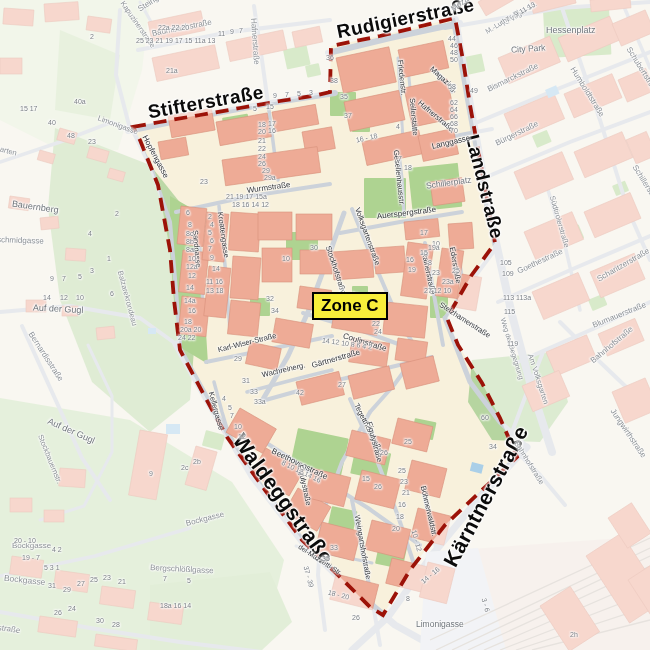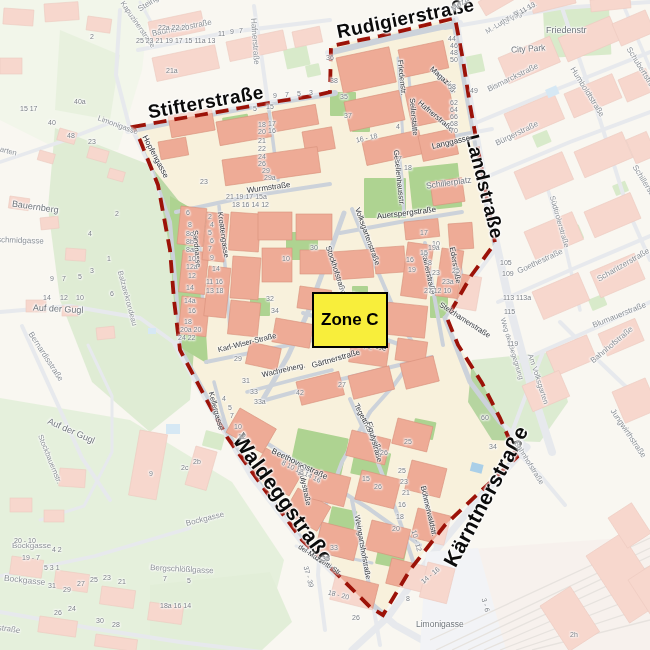--- a/index.html
+++ b/index.html
@@ -8,21 +8,21 @@
   #map-svg{position:absolute;left:0;top:0;}
   #labels{position:absolute;left:0;top:0;width:650px;height:650px;}
   .lbl{position:absolute;white-space:nowrap;transform-origin:0 50%;line-height:1;
        text-shadow:0 0 2px #fff,0 0 2px #fff,0 0 3px #fff,1px 1px 2px #fff,-1px -1px 2px #fff;}
   .big{font-weight:600;color:#0b0b0b;letter-spacing:.4px;}
   .in{color:#33363a;}
   .out{color:#8b9095;}
   .place{color:#6f757b;}
   .num{color:#7a7f85;}
   #zone-badge{position:absolute;left:312px;top:292px;background:#f8ee3b;border:2px solid #000;
-      padding:16px 7px;font-size:17px;font-weight:700;color:#000;line-height:1.2;}
+      padding:2px 7px;font-size:17px;font-weight:700;color:#000;line-height:1.2;}
 </style>
 </head>
 <body>
 
 <div id="map">
   <svg id="map-svg" width="650" height="650" viewBox="0 0 650 650">
       <polygon points="133,127 160,122 200,115 240,108 280,101 318,95 330,92 331,46 380,36 455,18 463,60 470,105 480,160 490,215 495,243 471,276 447,318 458,345 482,383 500,418 517,457 480,492 445,525 410,570 383,615 370,607 340,577 302,540 265,490 227,437 204,395 180,350 174,300 170,250 158,185 140,140" fill="#f8f1dc"></polygon>
       <polygon points="0,0 150,0 142,70 118,150 60,150 0,120" fill="#e3ecd3"></polygon>
       <polygon points="60,30 120,55 110,120 55,110" fill="#cfe2bb"></polygon>
       <polygon points="55,128 150,165 186,210 198,300 190,400 150,432 92,382 60,300 48,208" fill="#bcd8a6"></polygon>
@@ -298,21 +298,21 @@
       <span class="lbl in" style="left: 419px; top: 102px; font-size: 7.5px; transform: translateY(-50%) rotate(40deg);">Hafnerstraße</span>
       <span class="lbl in" style="left: 424px; top: 252px; font-size: 7.5px; transform: translateY(-50%) rotate(78deg);">Rainerstraße</span>
       <span class="lbl in" style="left: 452px; top: 247px; font-size: 7.5px; transform: translateY(-50%) rotate(80deg);">Ederstraße</span>
       <span class="lbl in" style="left: 440px; top: 304px; font-size: 7.5px; transform: translateY(-50%) rotate(33deg);">Stelzhamerstraße</span>
       <span class="lbl in" style="left: 300px; top: 465px; font-size: 7.5px; transform: translateY(-50%) rotate(78deg);">Figulystraße</span>
       <span class="lbl in" style="left: 369px; top: 422px; font-size: 7.5px; transform: translateY(-50%) rotate(75deg);">Figulystraße</span>
       <span class="lbl in" style="left: 357px; top: 515px; font-size: 7.5px; transform: translateY(-50%) rotate(80deg);">Weingartshofstraße</span>
       <span class="lbl in" style="left: 423px; top: 486px; font-size: 7.5px; transform: translateY(-50%) rotate(77deg);">Böhmerwaldstr.</span>
       <span class="lbl in" style="left: 299px; top: 546px; font-size: 7px; transform: translateY(-50%) rotate(33deg);">del-Mazzetti-Str.</span>
       <span class="lbl place" style="left: 426px; top: 186px; font-size: 8.5px; transform: translateY(-50%) rotate(-8deg);">Schillerplatz</span>
-      <span class="lbl place" style="left: 546px; top: 30px; font-size: 9px; transform: translateY(-50%) rotate(0deg);">Friedenstr</span>
+      <span class="lbl place" style="left: 546px; top: 30px; font-size: 9px; transform: translateY(-50%) rotate(0deg);">Hessenplatz</span>
       <span class="lbl place" style="left: 511px; top: 50px; font-size: 8.5px; transform: translateY(-50%) rotate(-4deg);">City Park</span>
       <span class="lbl place" style="left: 416px; top: 624px; font-size: 8.5px; transform: translateY(-50%) rotate(0deg);">Limonigasse</span>
       <span class="lbl num" style="left: 158px; top: 27px; font-size: 7px; transform: translateY(-50%) rotate(0deg);">22a 22 20</span>
       <span class="lbl num" style="left: 136px; top: 40px; font-size: 7px; transform: translateY(-50%) rotate(0deg);">25 23 21 19 17 15 11a 13</span>
       <span class="lbl num" style="left: 218px; top: 33px; font-size: 7px; transform: translateY(-50%) rotate(0deg);">11</span>
       <span class="lbl num" style="left: 230px; top: 31px; font-size: 7px; transform: translateY(-50%) rotate(0deg);">9</span>
       <span class="lbl num" style="left: 239px; top: 30px; font-size: 7px; transform: translateY(-50%) rotate(0deg);">7</span>
       <span class="lbl num" style="left: 166px; top: 70px; font-size: 7px; transform: translateY(-50%) rotate(0deg);">21a</span>
       <span class="lbl num" style="left: 326px; top: 57px; font-size: 7px; transform: translateY(-50%) rotate(0deg);">36</span>
       <span class="lbl num" style="left: 330px; top: 80px; font-size: 7px; transform: translateY(-50%) rotate(0deg);">38</span>

